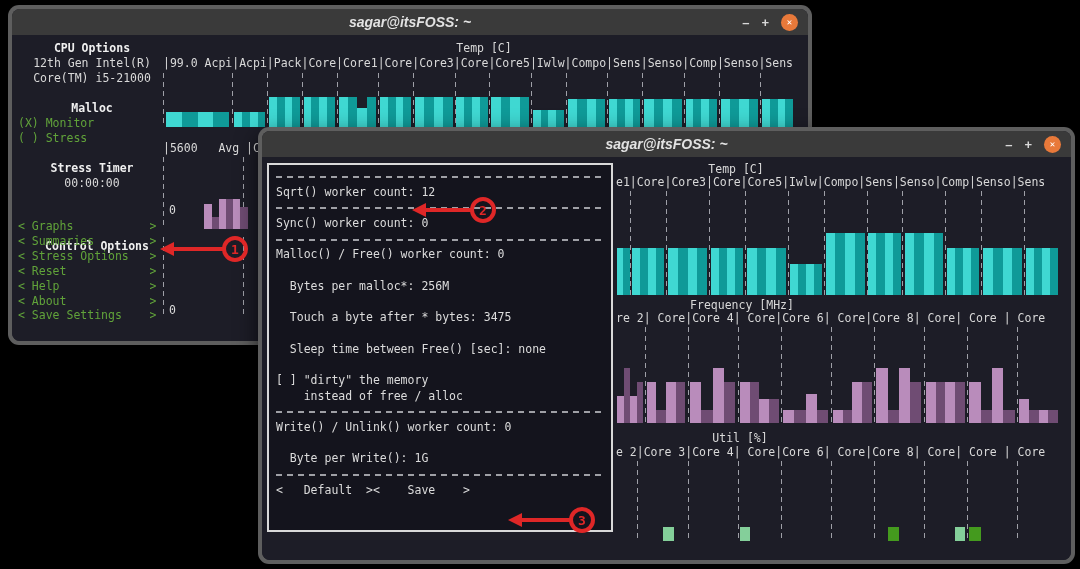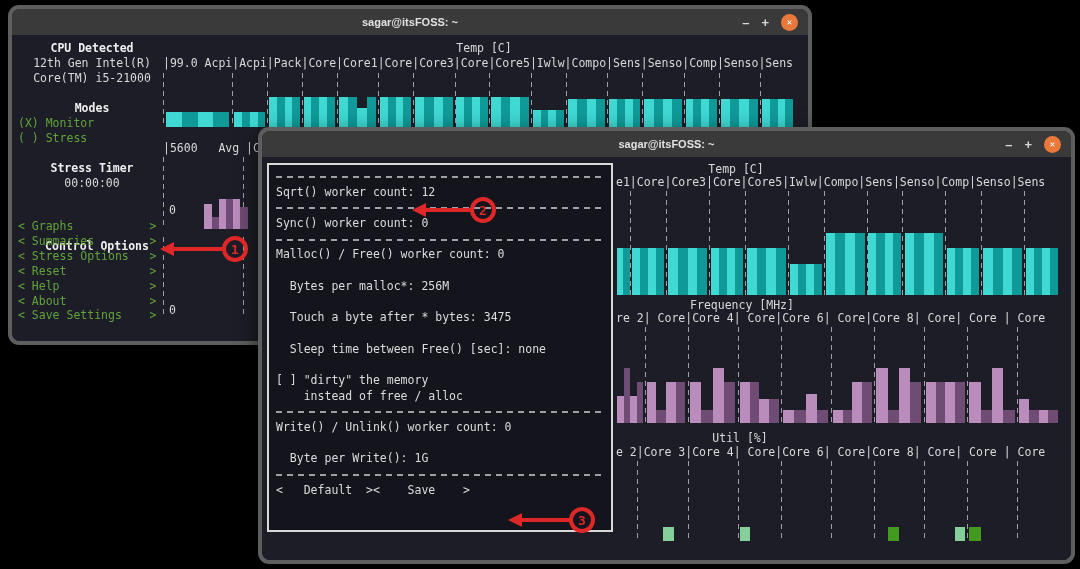--- a/index.html
+++ b/index.html
@@ -4,22 +4,22 @@
 <style>
   * { margin:0; padding:0; box-sizing:border-box; }
   html,body { width:1080px; height:569px; background:#000; overflow:hidden;
               font-family:"DejaVu Sans Mono", monospace; }
   .window { position:absolute; background:#5e5e5e; border-radius:11px; padding:4px;
             box-shadow:0 8px 22px rgba(0,0,0,.65); }
   .win-inner { width:100%; height:100%; border-radius:8px; overflow:hidden;
                background:#1d1d27; display:flex; flex-direction:column; }
   .titlebar { height:26px; background:#3a3a3a; flex:none; position:relative;
               display:flex; align-items:center; justify-content:center; }
-  .tb-title { font-family:"Liberation Sans", sans-serif; font-size:11px; font-weight:bold;
-              color:#e2e2e2; }
+  .tb-title { font-family:"Liberation Sans", sans-serif; font-size:14px; font-weight:bold;
+              color:#e2e2e2;font-style:italic; }
   .tb-buttons { position:absolute; right:10px; top:0; height:26px; display:flex;
                 align-items:center; gap:12px; }
   .tb-btn { color:#d8d8d8; font-family:"Liberation Sans", sans-serif; font-size:13px;
             font-weight:bold; line-height:1; cursor:default; }
   .tb-close { width:17px; height:17px; border-radius:50%; background:#e8793a; color:#fff;
               font-size:9px; display:flex; align-items:center; justify-content:center; }
   .content { position:relative; flex:1; background:#1d1d27; color:#d9d9d9;
              font-size:11.5px; line-height:14px; }
   .abs { position:absolute; white-space:pre; }
   .bold { font-weight:bold; color:#efefef; }
@@ -70,25 +70,25 @@
     <div class="titlebar">
       <span class="tb-title">sagar@itsFOSS: ~</span>
       <span class="tb-buttons">
         <span class="tb-btn">–</span>
         <span class="tb-btn">+</span>
         <span class="tb-close">✕</span>
       </span>
     </div>
     <div class="content">
 
-      <div class="abs bold ctr" style="left:0; top:6px;  width:160px;">CPU Detected</div>
+      <div class="abs bold ctr" style="left:0; top:6px;  width:160px;">CPU Options</div>
       <div class="abs ctr" style="left:0; top:21px; width:160px;">12th Gen Intel(R)</div>
       <div class="abs ctr" style="left:0; top:36px; width:160px;">Core(TM) i5-21000</div>
 
-      <div class="abs bold ctr" style="left:0; top:66px; width:160px;">Modes</div>
+      <div class="abs bold ctr" style="left:0; top:66px; width:160px;">Malloc</div>
       <div class="abs green" style="left:6px; top:81px;">(X) Monitor</div>
       <div class="abs green" style="left:6px; top:96px;">( ) Stress</div>
 
       <div class="abs bold ctr" style="left:0; top:126px; width:160px;">Stress Timer</div>
       <div class="abs ctr" style="left:0; top:141px; width:160px;">00:00:00</div>
 
       <div class="abs bold ctr" style="left:0; top:178px; width:170px;margin-top:26px;">Control Options</div>
       <div class="menu-item" style="top:184px;">&lt; Graphs           &gt;</div>
       <div class="menu-item" style="top:199px;">&lt; Summaries        &gt;</div>
       <div class="menu-item" style="top:214px;">&lt; Stress Options   &gt;</div>

